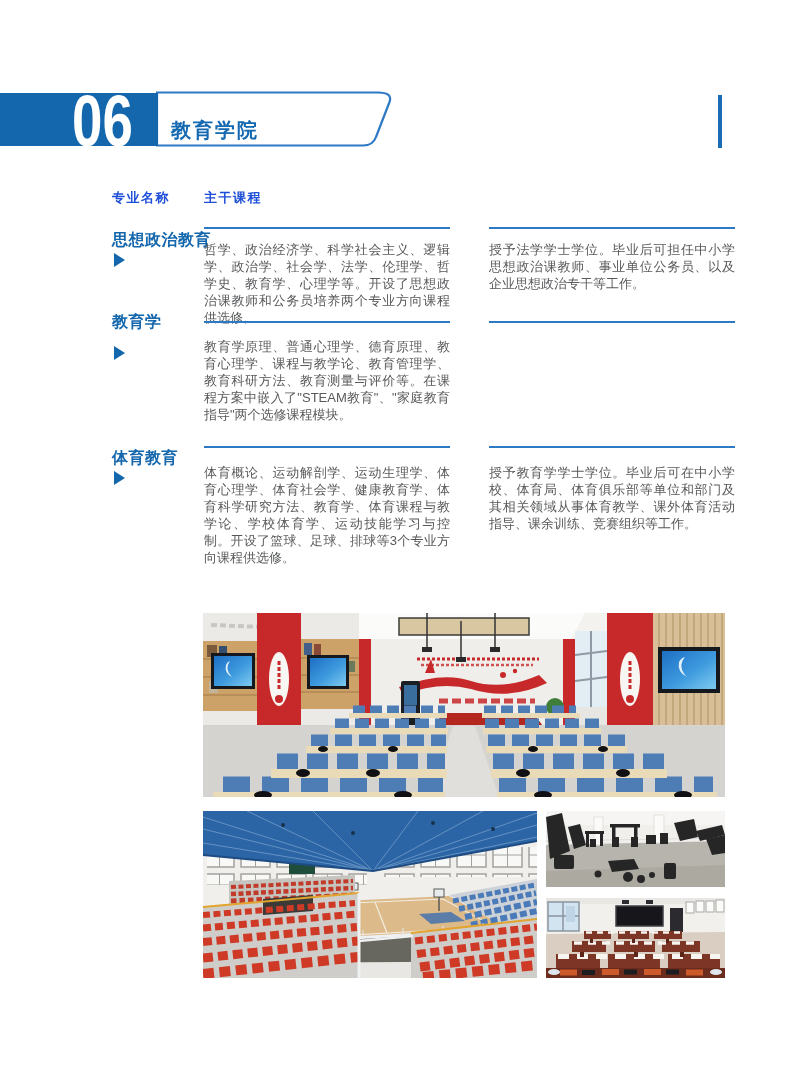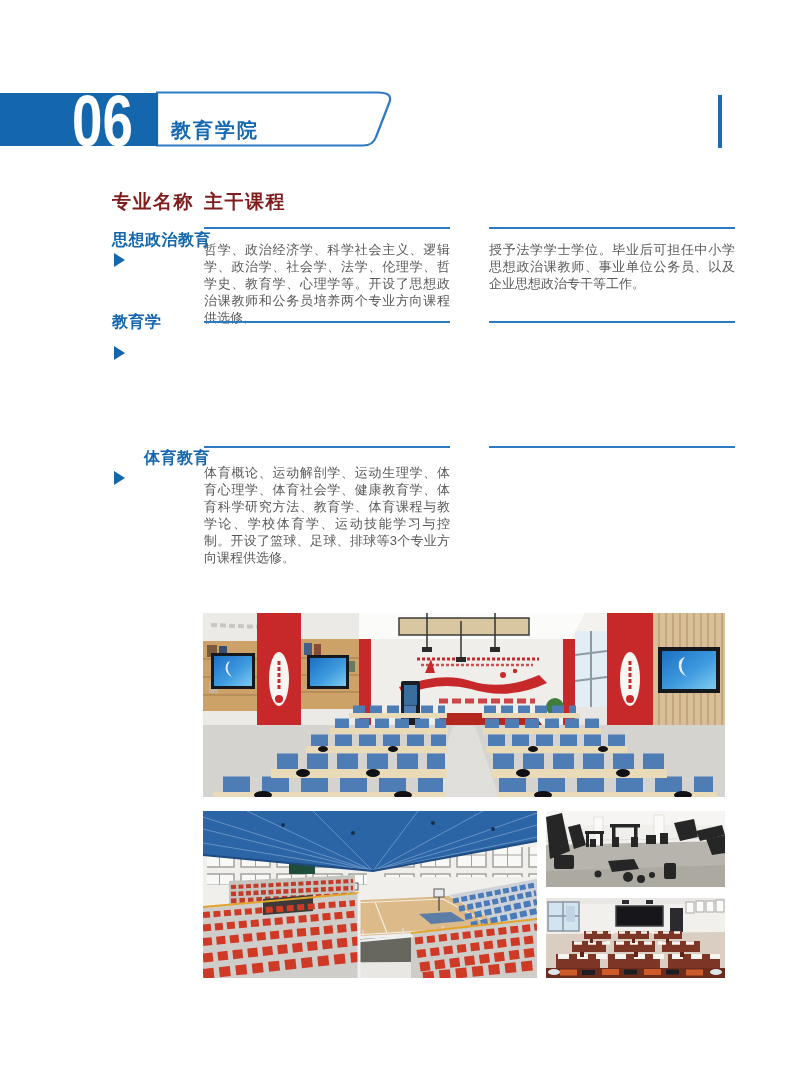--- a/index.html
+++ b/index.html
@@ -18,38 +18,38 @@
     letter-spacing:0; transform:scaleX(.76); transform-origin:left top;
   }
   .hdr-box { position:absolute; left:156px; top:91px; width:250px; height:60px; z-index:1; }
   .hdr-title {
     position:absolute; left:171px; top:117px; z-index:3;
     font-size:20px; font-weight:bold; color:#1569b1; letter-spacing:2px;
   }
   .edge-tab { position:absolute; right:1px; top:95px; width:4px; height:53px; background:#1b6cb5; }
 
   
-  .colhead { position:absolute; top:189px; font-size:19px; font-weight:bold; color:#7f1d1d; letter-spacing:1.5px; }
+  .colhead { position:absolute; top:189px; font-size:13px; font-weight:bold; color:#1d4ed8; letter-spacing:1.5px; }
   .colhead.c1 { left:112px; }
   .colhead.c2 { left:204px; width:246px; }
   .colhead.c3 { left:489px; width:246px; text-align:center; }
 
   .row { position:absolute; inset:0; pointer-events:none; }
   .major { position:absolute; left:112px; font-size:16px; font-weight:bold; color:#1467ad; letter-spacing:.5px; }
   .tri { position:absolute; left:114px; width:0; height:0;
          border-left:11px solid #1467ad; border-top:7px solid transparent; border-bottom:7px solid transparent; }
   .sep { position:absolute; width:246px; height:2px; background:#2d79c4; }
   .sep.c2 { left:204px; } .sep.c3 { left:489px; }
   .cell { position:absolute; width:246px; font-size:13px; line-height:17px; color:#58595b;
           text-align:justify; text-justify:inter-character; }
   .cell.c2 { left:204px; } .cell.c3 { left:489px; }
 
   .r0 .sep { top:227px; } .r0 .major { top:230px; } .r0 .tri { top:253px; } .r0 .cell { top:241px; }
   .r1 .sep { top:321px; } .r1 .major { top:312px; } .r1 .tri { top:346px; } .r1 .cell { top:338px; }
-  .r2 .sep { top:446px; } .r2 .major { top:448px;margin-left:32px; } .r2 .tri { top:471px; } .r2 .cell { top:464px; }
+  .r2 .sep { top:446px; } .r2 .major { top:448px; } .r2 .tri { top:471px; } .r2 .cell { top:464px; }
 
   
   .photo { position:absolute; overflow:hidden; background:#ddd; }
   .photo svg { display:block; width:100%; height:100%; }
   .ph-main { left:203px; top:613px; width:522px; height:184px; }
   .ph-gym  { left:203px; top:811px; width:334px; height:167px; }
   .ph-fit  { left:546px; top:811px; width:179px; height:76px;  }
   .ph-cls  { left:546px; top:898px; width:179px; height:80px;  }
 </style>
 </head>
@@ -77,28 +77,30 @@
     <div class="sep c3"></div>
     <div class="cell c2">哲学、政治经济学、科学社会主义、逻辑学、政治学、社会学、法学、伦理学、哲学史、教育学、心理学等。开设了思想政治课教师和公务员培养两个专业方向课程供选修。</div>
     <div class="cell c3">授予法学学士学位。毕业后可担任中小学思想政治课教师、事业单位公务员、以及企业思想政治专干等工作。</div>
   </div>
 
   <div class="row r1">
     <div class="major">教育学</div>
     <div class="tri"></div>
     <div class="sep c2"></div>
     <div class="sep c3"></div>
+    <div class="cell c2">教育学原理、普通心理学、德育原理、教育心理学、课程与教学论、教育管理学、教育科研方法、教育测量与评价等。在课程方案中嵌入了"STEAM教育"、"家庭教育指导"两个选修课程模块。</div>
   </div>
 
   <div class="row r2">
     <div class="major">体育教育</div>
     <div class="tri"></div>
     <div class="sep c2"></div>
     <div class="sep c3"></div>
     <div class="cell c2">体育概论、运动解剖学、运动生理学、体育心理学、体育社会学、健康教育学、体育科学研究方法、教育学、体育课程与教学论、学校体育学、运动技能学习与控制。开设了篮球、足球、排球等3个专业方向课程供选修。</div>
+    <div class="cell c3">授予教育学学士学位。毕业后可在中小学校、体育局、体育俱乐部等单位和部门及其相关领域从事体育教学、课外体育活动指导、课余训练、竞赛组织等工作。</div>
   </div>
 
   <div class="photo ph-main">
     <svg viewBox="0 0 522 184" preserveAspectRatio="none">
       <defs>
         <linearGradient id="scr" x1="0" y1="0" x2="1" y2="1">
           <stop offset="0" stop-color="#1d6fc4"></stop>
             <stop offset=".55" stop-color="#3e9ade"></stop>
             <stop offset="1" stop-color="#7ecbf0"></stop>
         </linearGradient>

